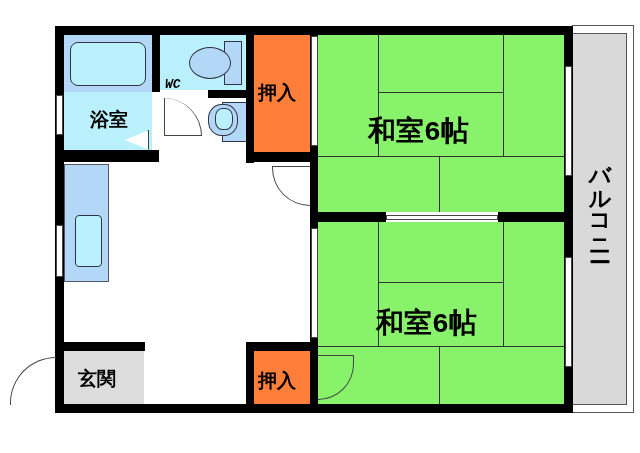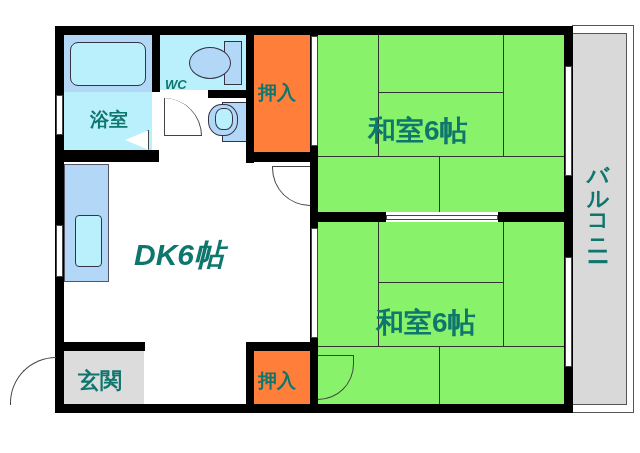--- a/index.html
+++ b/index.html
@@ -1,19 +1,19 @@
 <!DOCTYPE html>
 <html><head>
 <meta charset="utf-8">
 <style>
   html, body { margin:0; padding:0; background:#ffffff; }
   body { width:640px; height:453px; position:relative; overflow:hidden; font-family:"DejaVu Sans", sans-serif; }
   .abs { position:absolute; box-sizing:border-box; }
   .wall { position:absolute; background:#000; }
-  .label { position:absolute; font-weight:bold; color:#0f766e; white-space:nowrap; font-family:Liberation Sans, sans-serif; }
+  .label { position:absolute; font-weight:bold; color:#000000; white-space:nowrap; font-family:Liberation Mono, monospace; }
   .fixture { position:absolute; box-sizing:border-box; border:1px solid #334; }
   .tline { position:absolute; background:#333; }
   .win { position:absolute; background:#fff; box-sizing:border-box; border:1px solid #444; }
   .door-arc { position:absolute; box-sizing:border-box; border:1px solid #444; }
 </style>
 </head>
 <body>
 
 <div class="abs" style="left:0;top:0;width:640px;height:453px;">
 
@@ -52,24 +52,23 @@
   <div class="fixture" style="left:222px;top:102px;width:25px;height:40px;background:#b3d8f7;"></div>
   <div class="fixture" style="left:208px;top:104px;width:30px;height:32px;border-radius:45%;background:#b3d8f7;"></div>
   <div class="fixture" style="left:215px;top:108px;width:18px;height:22px;border-radius:40%;background:#b9f0fb;"></div>
 
   <div class="abs" style="left:254px;top:34px;width:56px;height:118px;background:#ff7f3a;"></div>
   <div class="label" style="left:258px;top:80px;font-size:19px;">押入</div>
 
   <div class="abs" style="left:64px;top:162px;width:248px;height:242px;background:#ffffff;"></div>
   <div class="fixture" style="left:64px;top:164px;width:45px;height:118px;background:#b3d8f7;border:1px solid #556;"></div>
   <div class="fixture" style="left:75px;top:215px;width:27px;height:52px;border-radius:4px;background:#b9f0fb;"></div>
-  <div class="label" style="left:134px;top:235px;font-size:30px;font-style:italic;">DK6帖</div>
 
   <div class="abs" style="left:64px;top:350px;width:80px;height:54px;background:#dcdcdc;"></div>
-  <div class="label" style="left:78px;top:366px;font-size:22px;">玄関</div>
+  <div class="label" style="left:78px;top:366px;font-size:19px;">玄関</div>
 
   <div class="abs" style="left:254px;top:350px;width:56px;height:54px;background:#ff7f3a;"></div>
   <div class="label" style="left:258px;top:368px;font-size:19px;">押入</div>
 
   <div class="wall" style="left:55px;top:26px;width:518px;height:9px;"></div>
   <div class="wall" style="left:55px;top:404px;width:518px;height:9px;"></div>
   <div class="wall" style="left:55px;top:26px;width:9px;height:387px;"></div>
   <div class="wall" style="left:564px;top:26px;width:9px;height:387px;"></div>
   <div class="wall" style="left:152px;top:35px;width:8px;height:57px;"></div>
   <div class="wall" style="left:55px;top:150px;width:104px;height:12px;"></div>

